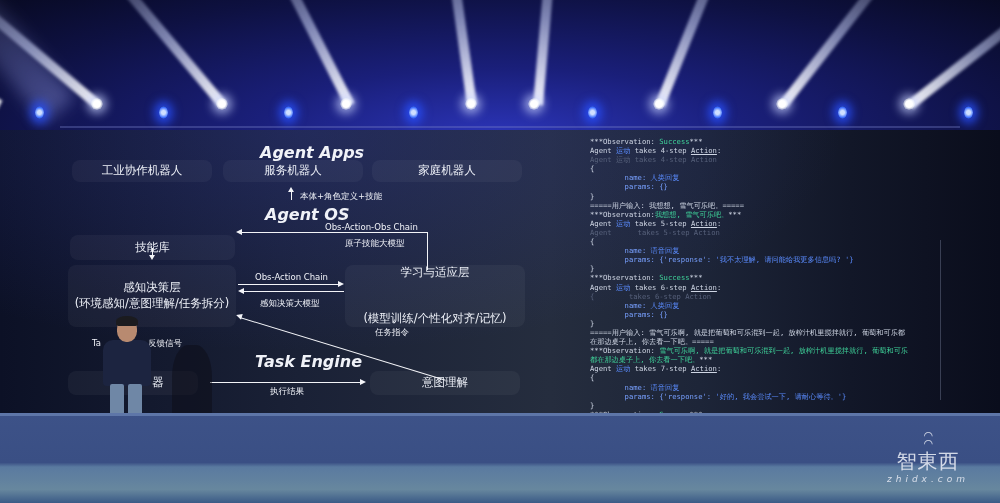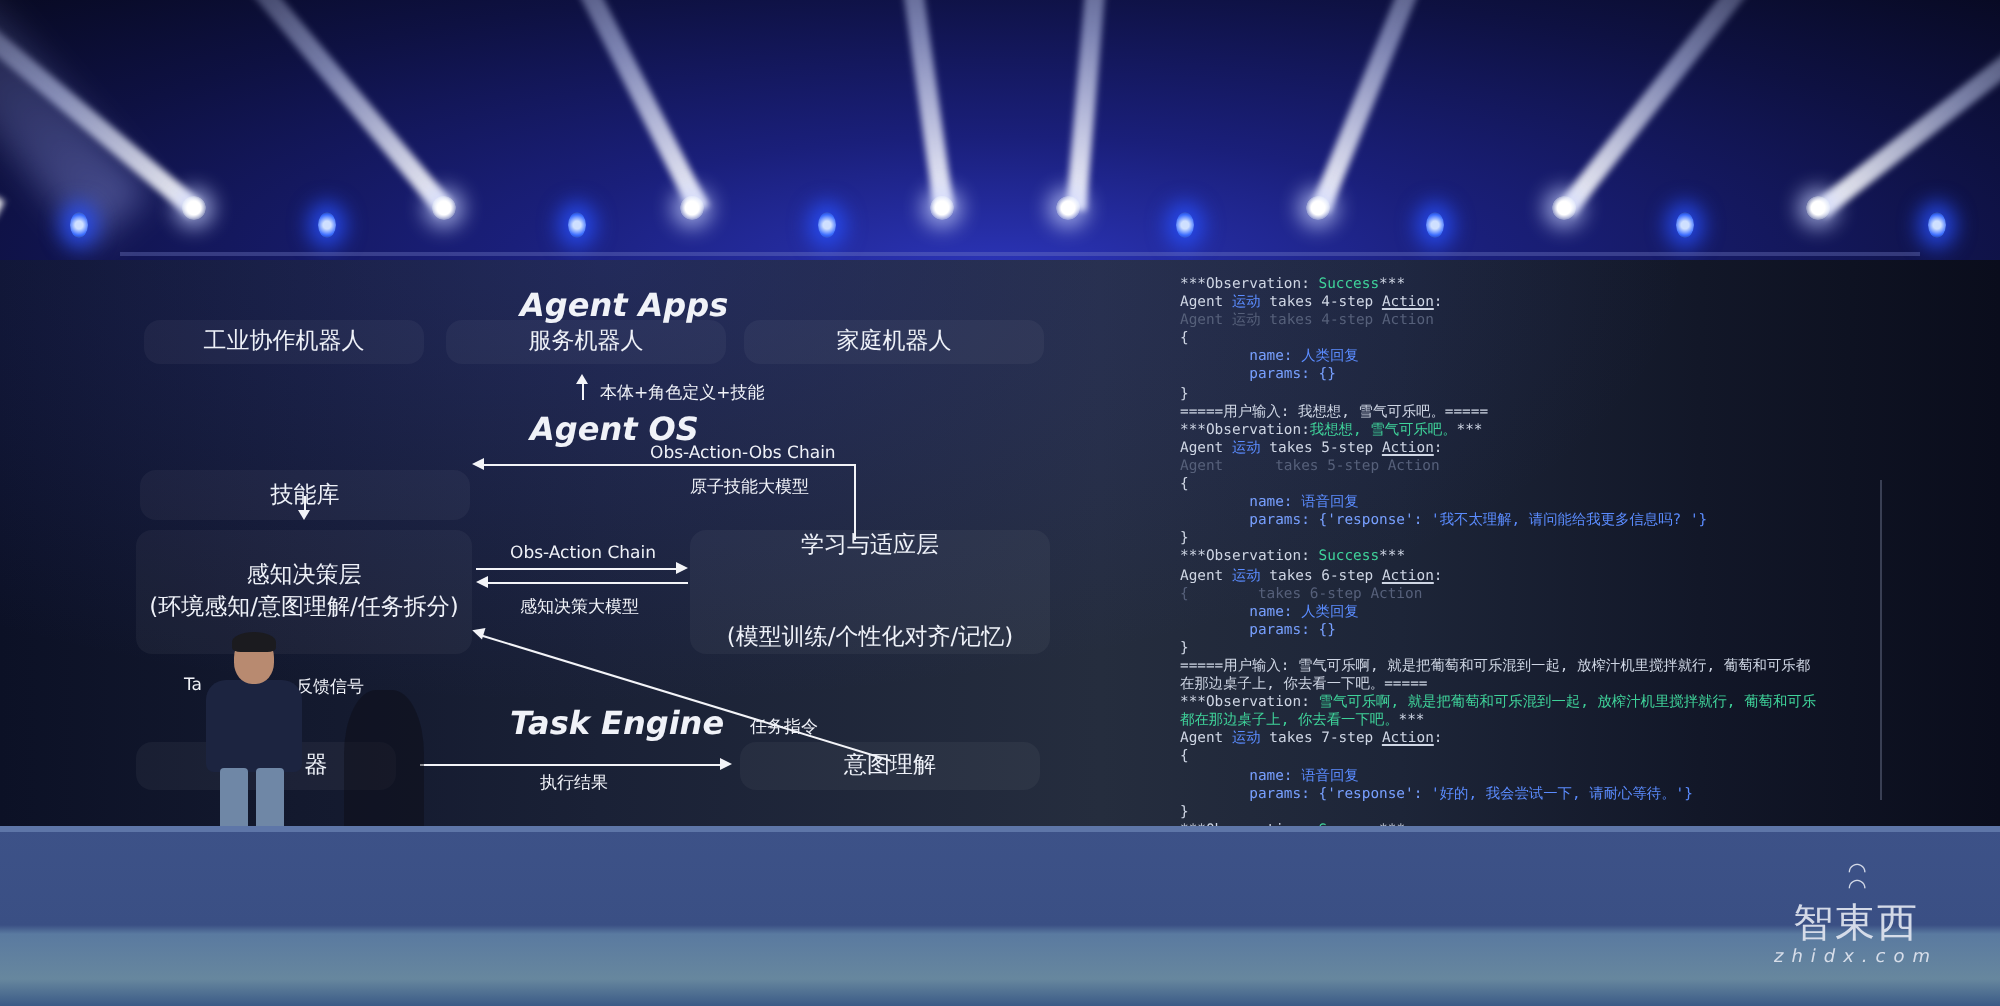--- a/index.html
+++ b/index.html
@@ -179,21 +179,21 @@
   <div class="arrowhead" style="left:178px;top:153px;border-top:3.5px solid transparent;border-bottom:3.5px solid transparent;border-right:6px solid #f3f4f8;"></div>
   <div class="lbl s" style="left:200px;top:163px;">感知决策大模型</div>
 
   <div class="box" style="left:285px;top:130px;width:180px;height:62px;justify-content:space-between;">
     <span>学习与适应层</span>
     <span>(模型训练/个性化对齐/记忆)</span>
   </div>
 
   <div class="line" style="left:180px;top:182px;width:215px;height:1px;transform-origin:0 0;transform:rotate(17deg);"></div>
   <div class="arrowhead" style="left:176px;top:178px;border-top:3.5px solid transparent;border-bottom:3.5px solid transparent;border-right:6px solid #f3f4f8;transform:rotate(17deg);"></div>
-  <div class="lbl s" style="left:315px;top:223px;">任务指令</div>
+  <div class="lbl s" style="left:315px;top:192px;">任务指令</div>
 
   <div class="lbl s" style="left:32px;top:203px;">Ta</div>
   <div class="lbl s" style="left:88px;top:203px;">反馈信号</div>
 
   <div class="lbl h" style="left:195px;top:217px;">Task Engine</div>
 
   <div class="box" style="left:8px;top:236px;width:130px;height:24px;">
     <span style="margin-left:50px;">器</span>
   </div>
   <div class="line" style="left:150px;top:247px;width:150px;height:1px;"></div>

